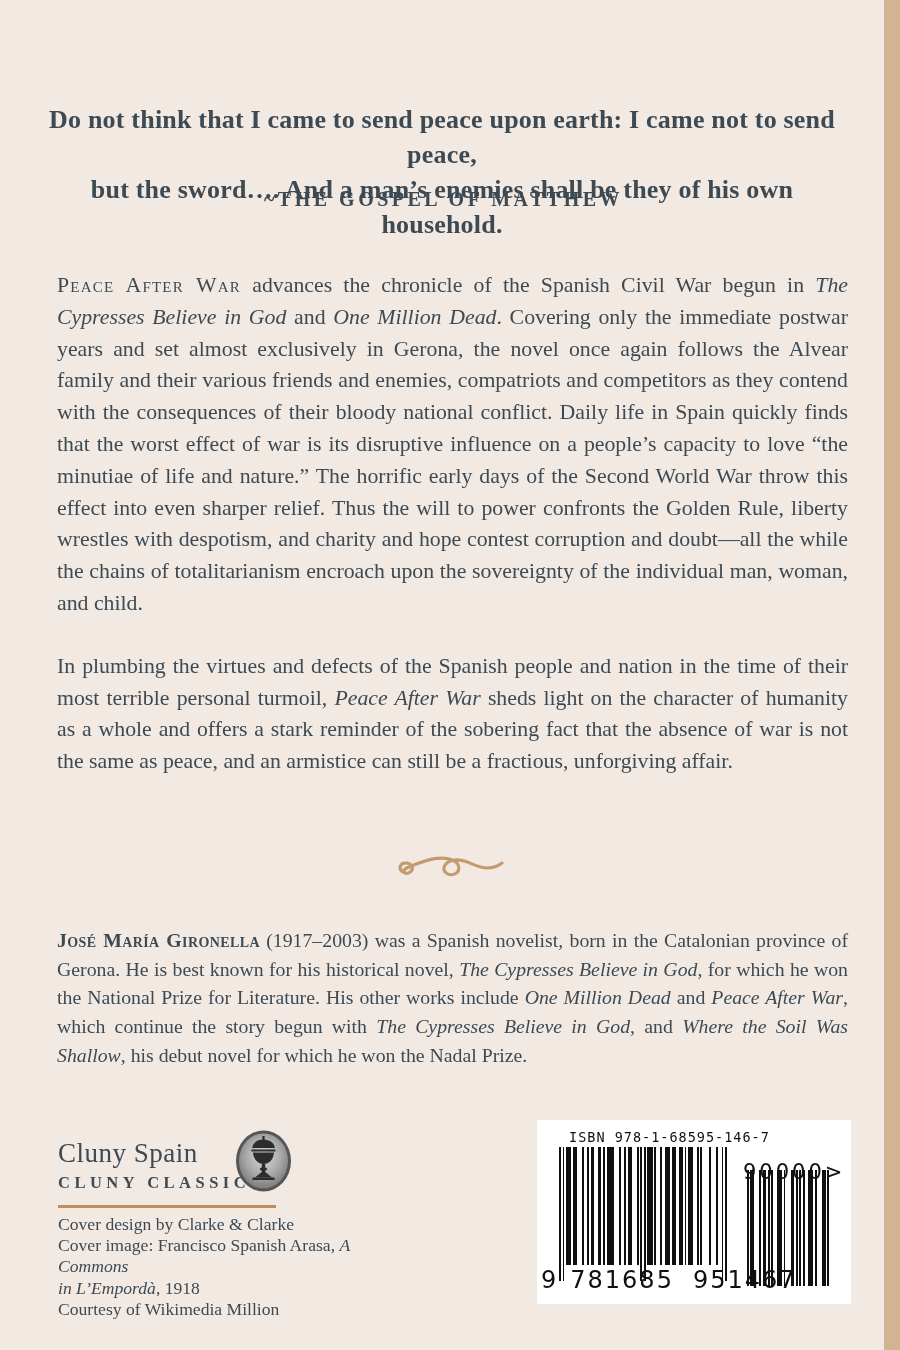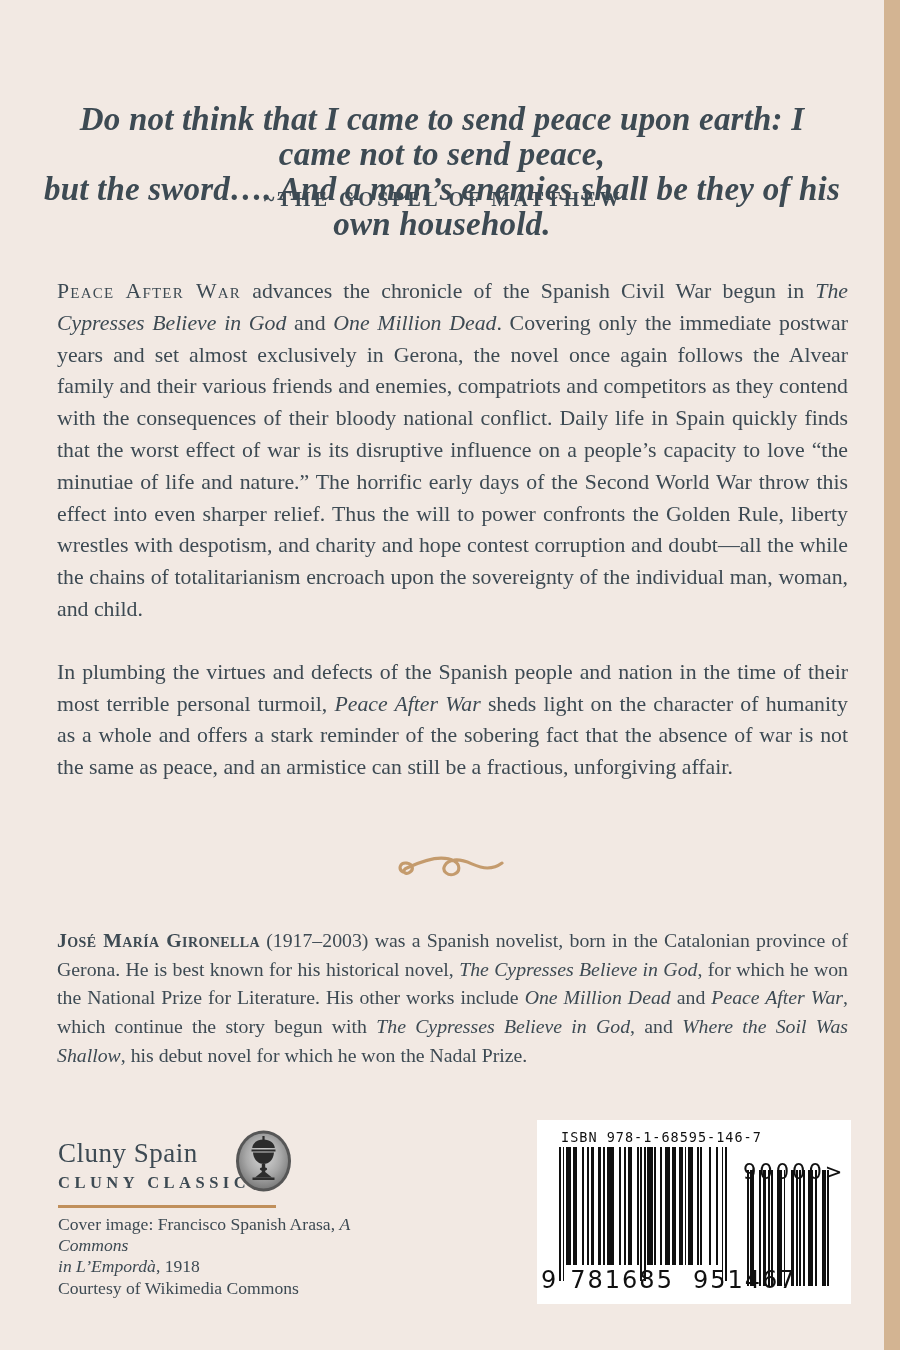--- a/index.html
+++ b/index.html
@@ -9,33 +9,33 @@
     font-family:"Liberation Serif", serif;
     color:#3d4a53;
   }
   .edge-strip{
     position:absolute;top:0;right:0;width:16px;height:1350px;
     background:#d3b492;
   }
   
   .quote{
     position:absolute;top:102px;left:40px;width:804px;
-    text-align:center;font-style:italic;font-size:33px;line-height:35px;
+    text-align:center;font-size:26px;line-height:35px;
     font-weight:600;letter-spacing:.2px;
   }
   .attribution{
     position:absolute;top:188px;left:57px;width:773px;
     text-align:center;font-size:20px;font-weight:bold;letter-spacing:3.5px;
   }
   
   .synopsis{
     position:absolute;top:270px;left:57px;width:791px;
     font-size:21.8px;line-height:31.8px;text-align:justify;
   }
-  .synopsis p{margin:6px 0 31px 0;}
+  .synopsis p{margin:0 0 31px 0;}
   .sc{font-variant:small-caps;letter-spacing:1.2px;}
   .scb{font-variant:small-caps;font-weight:bold;letter-spacing:.4px;}
   .it{font-style:italic;}
   
   .ornament{
     position:absolute;top:848px;left:0;width:900px;text-align:center;
   }
   
   .bio{
     position:absolute;top:926px;left:57px;width:791px;
@@ -58,21 +58,21 @@
   .credits{
     position:absolute;top:1214px;left:58px;width:360px;
     font-size:17.6px;line-height:21.2px;
   }
   
   .barcode-box{
     position:absolute;top:1120px;left:537px;width:314px;height:184px;
     background:#ffffff;
   }
   .isbn-label{
-    position:absolute;top:9px;left:24px;width:190px;text-align:center;
+    position:absolute;top:9px;left:32px;width:190px;text-align:center;
     font-family:"DejaVu Sans Mono", monospace;
     font-size:13.5px;letter-spacing:1px;color:#101010;white-space:nowrap;
   }
   .ean13-svg{position:absolute;top:27px;left:22px;width:168px;height:134px;}
   .ean13-digits{
     position:absolute;top:146px;left:4px;width:210px;
     display:flex;align-items:baseline;
     font-family:"DejaVu Sans", sans-serif;font-size:24px;color:#101010;
   }
   .ean13-digits .d0{margin-right:14px;}
@@ -131,23 +131,24 @@
     <rect x="27.8" y="35" width="3.4" height="8"></rect>
     <ellipse cx="29.5" cy="40" rx="3.6" ry="1.8"></ellipse>
     <path d="M21 48.5 l6.8 -5.5 h3.4 l6.8 5.5 z"></path>
     <path d="M18.5 48.5 h22 v2.5 h-22 z"></path>
   </g>
 </svg>
 
 <div class="pub-rule"></div>
 
 <div class="credits">
+  <div><span>Cover design by Clarke &amp; Clarke</span></div>
   <div><span>Cover image: Francisco Spanish Arasa, </span><span class="it">A Commons</span></div>
   <div><span class="it">in L’Empordà</span><span>, 1918</span></div>
-  <div><span>Courtesy of Wikimedia Commons</span></div>
+  <div><span>Courtesy of Wikimedia Million</span></div>
 </div>
 
 <div class="barcode-box">
   <div class="isbn-label">ISBN 978-1-68595-146-7</div>
   <svg class="ean13-svg" id="ean13-svg" shape-rendering="crispEdges" fill="#101010" viewBox="0 0 95 100" preserveAspectRatio="none">
       <rect x="0" y="0" width="1" height="100"></rect>
       <rect x="2" y="0" width="1" height="100"></rect>
       <rect x="4" y="0" width="1" height="88"></rect>
       <rect x="5" y="0" width="1" height="88"></rect>
       <rect x="6" y="0" width="1" height="88"></rect>

